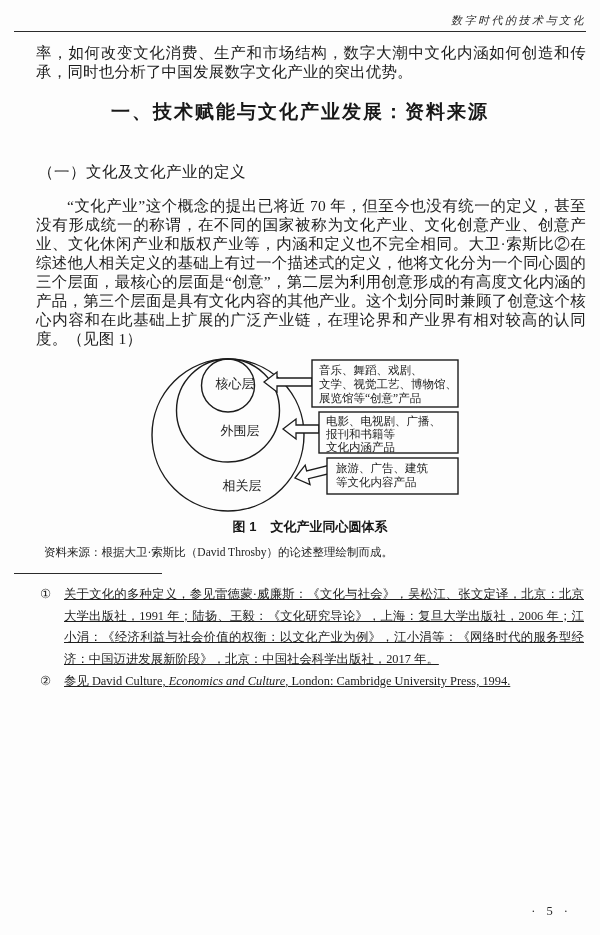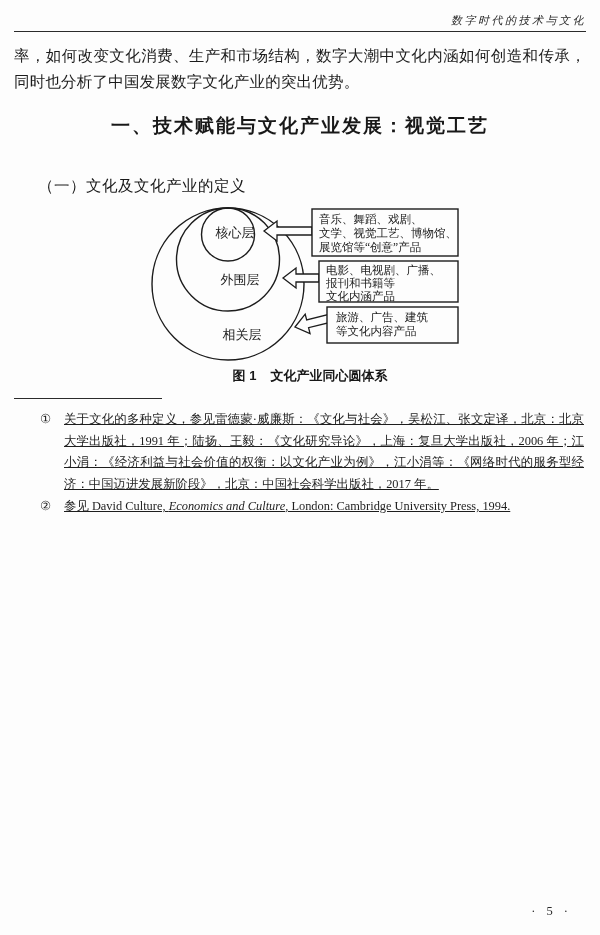--- a/index.html
+++ b/index.html
@@ -25,23 +25,24 @@
     color: #2a2a2a;
   }
   .head-rule {
     margin-top: 3px;
     border: none;
     border-top: 1.5px solid #2b2b2b;
     height: 0;
   }
   .body-text {
     font-size: 15.5px;
-    line-height: 26px;
+    line-height: 19px;
     text-align: justify;
     letter-spacing: 0.2px;
+    margin-left: 22px;
   }
   .lead-para { margin-top: 11px; }
   .section-title {
     margin-top: 18px;
     text-align: center;
     font-family: "Liberation Sans", "DejaVu Sans", sans-serif;
     font-weight: bold;
     font-size: 19px;
     letter-spacing: 2px;
     color: #181818;
@@ -112,24 +113,25 @@
 </head>
 <body>
 
 <div class="page">
 
   <div class="running-head">数字时代的技术与文化</div>
   <hr class="head-rule">
 
   <p class="body-text lead-para">率，如何改变文化消费、生产和市场结构，数字大潮中文化内涵如何创造和传承，同时也分析了中国发展数字文化产业的突出优势。</p>
 
-  <h1 class="section-title">一、技术赋能与文化产业发展：视觉工艺</h1>
+  <h1 class="section-title">一、技术赋能与文化产业发展：资料来源</h1>
 
   <h2 class="subsection-title">（一）文化及文化产业的定义</h2>
 
+  <p class="body-text para">“文化产业”这个概念的提出已将近 70 年，但至今也没有统一的定义，甚至没有形成统一的称谓，在不同的国家被称为文化产业、文化创意产业、创意产业、文化休闲产业和版权产业等，内涵和定义也不完全相同。大卫·索斯比②在综述他人相关定义的基础上有过一个描述式的定义，他将文化分为一个同心圆的三个层面，最核心的层面是“创意”，第二层为利用创意形成的有高度文化内涵的产品，第三个层面是具有文化内容的其他产业。这个划分同时兼顾了创意这个核心内容和在此基础上扩展的广泛产业链，在理论界和产业界有相对较高的认同度。（见图 1）</p>
 
   <div class="figure-block">
     <svg class="figure-svg" width="572" height="166" viewBox="0 0 572 166" xmlns="http://www.w3.org/2000/svg">
 
       <circle cx="214" cy="84" r="76" fill="none" stroke="#1c1c1c" stroke-width="1.4"></circle>
       <circle cx="214" cy="59.5" r="51.5" fill="none" stroke="#1c1c1c" stroke-width="1.4"></circle>
       <circle cx="214" cy="34.5" r="26.5" fill="none" stroke="#1c1c1c" stroke-width="1.4"></circle>
 
       <text class="ring-label" x="221" y="37" text-anchor="middle">核心层</text>
       <text class="ring-label" x="226" y="84" text-anchor="middle">外围层</text>
@@ -156,20 +158,21 @@
       <rect x="313" y="107" width="131" height="36" fill="#fdfdfd" stroke="#1c1c1c" stroke-width="1.4"></rect>
       <text class="box-line" x="322" y="121">旅游、广告、建筑</text>
       <text class="box-line" x="322" y="135">等文化内容产品</text>
     </svg>
 
     <div class="figure-caption">
       <span class="cap-label">图 1</span><span>文化产业同心圆体系</span>
     </div>
   </div>
 
+  <div class="figure-source">资料来源：根据大卫·索斯比（David Throsby）的论述整理绘制而成。</div>
 
   <hr class="footnote-rule">
 
   <div class="footnotes">
     <div class="footnote-item">
       <span class="fn-marker">①</span>
       <span class="fn-text">关于文化的多种定义，参见雷德蒙·威廉斯：《文化与社会》，吴松江、张文定译，北京：北京大学出版社，1991 年；陆扬、王毅：《文化研究导论》，上海：复旦大学出版社，2006 年；江小涓：《经济利益与社会价值的权衡：以文化产业为例》，江小涓等：《网络时代的服务型经济：中国迈进发展新阶段》，北京：中国社会科学出版社，2017 年。</span>
     </div>
     <div class="footnote-item">
       <span class="fn-marker">②</span>

